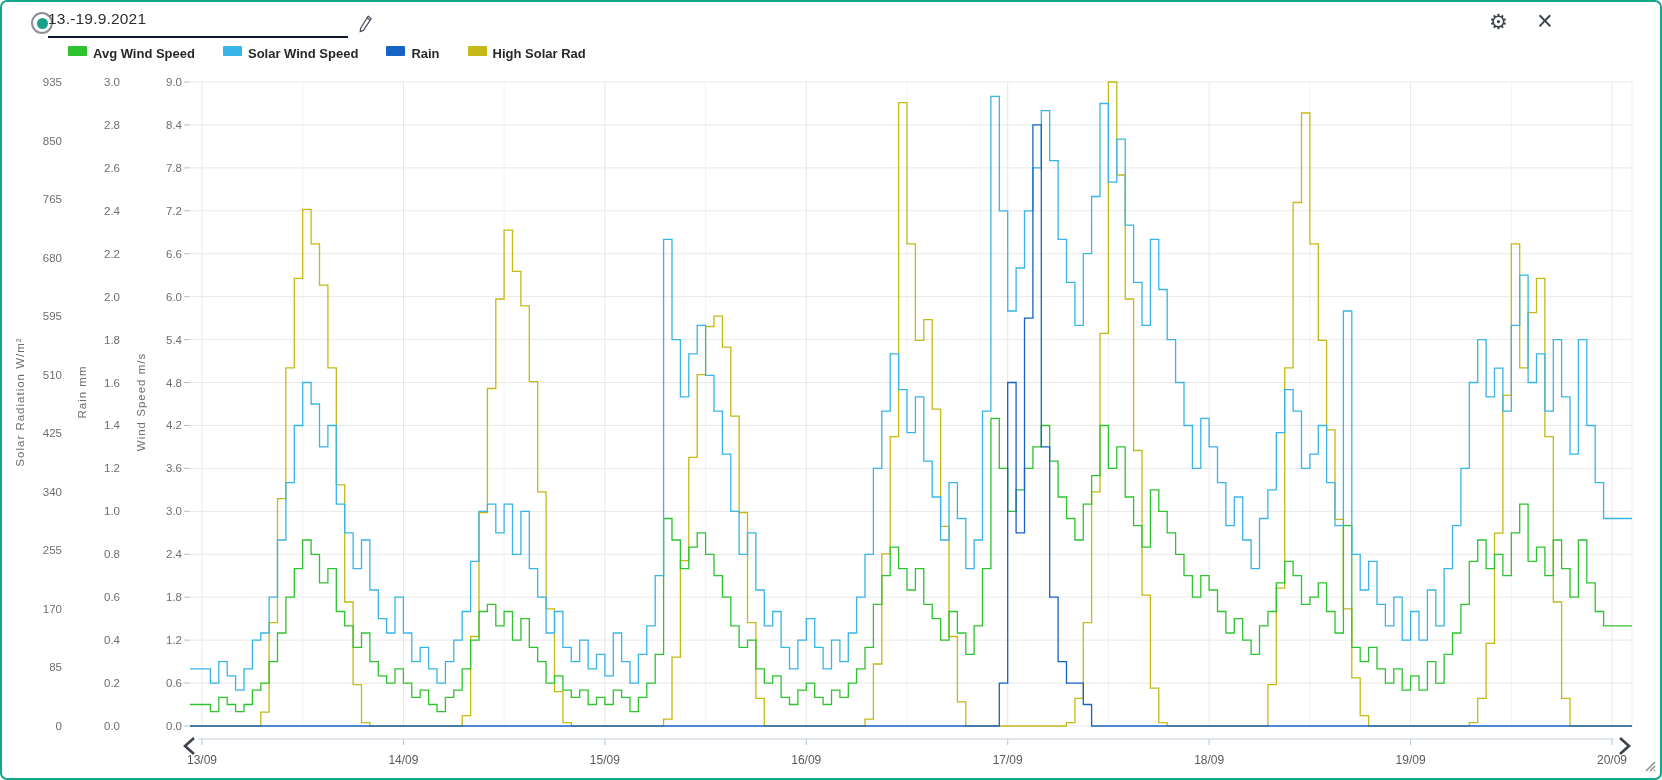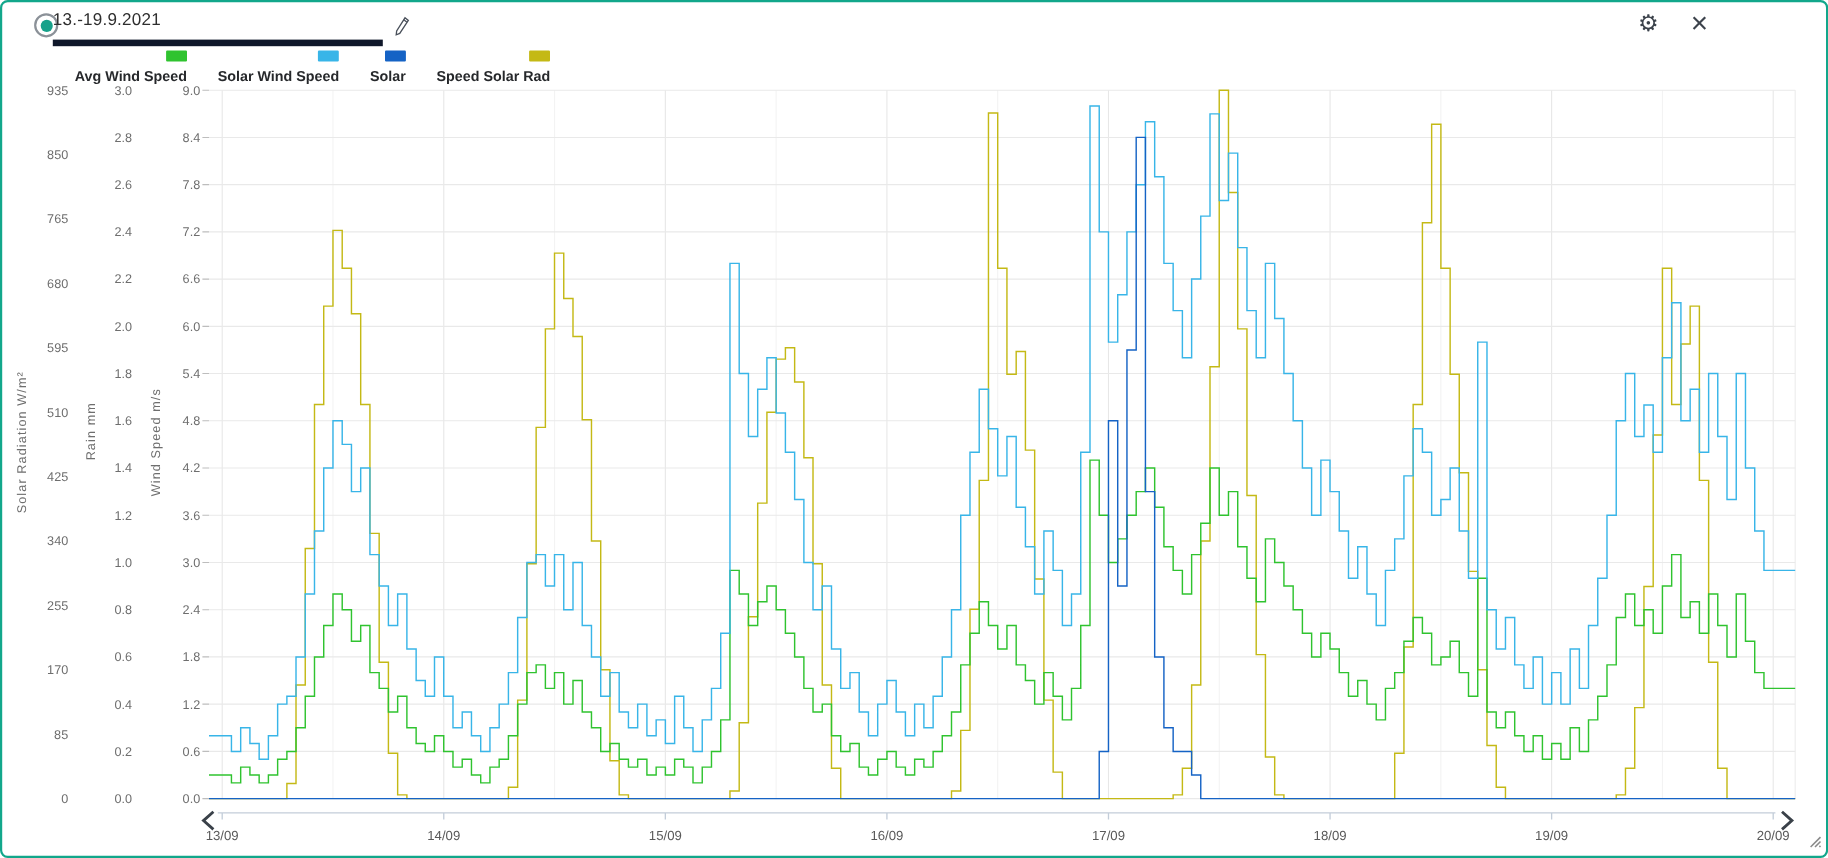--- a/index.html
+++ b/index.html
@@ -2,27 +2,27 @@
 <html><head>
 <meta charset="utf-8">
 <style>
   html,body{margin:0;padding:0;background:#fff;}
   body{font-family:"Liberation Sans", sans-serif; width:1662px; height:780px; position:relative;}
   .frame{position:absolute; inset:0; border:2px solid #12a78b; border-radius:7px; box-sizing:border-box; background:#fff; overflow:hidden;}
   #plot{position:absolute; left:0; top:0;}
   .hdr{position:absolute; z-index:5;}
   .radio-outer{left:29px; top:10px; width:22px; height:22px; border:2px solid #8b9198; border-radius:50%; box-sizing:border-box; display:flex; align-items:center; justify-content:center;}
   .radio-inner{width:11px; height:11px; border-radius:50%; background:#17a18a;}
-  .title-wrap{left:46px; top:8px; width:300px; border-bottom:6px solid #0f172a; padding-bottom:8px;}
+  .title-wrap{left:46px; top:8px; width:300px; border-bottom:2px solid #0f172a; padding-bottom:8px;}
   .title-text{font-size:15.5px; color:#2e2e2e; letter-spacing:.2px;}
   .pencil{left:355px; top:11px; color:#4a515b;}
   .gear{left:1487px; top:9px; color:#3c434c; font-size:21px; line-height:22px; cursor:pointer;}
   .close{left:1535px; top:4px; color:#3c434c; font-size:27px; line-height:30px; font-weight:400; cursor:pointer;}
   .legend{left:66px; top:44px; display:flex; gap:28px; align-items:center;}
-  .legend-item{display:flex; align-items:flex-end; gap:6px;flex-direction:column;}
+  .legend-item{display:flex; align-items:flex-start; gap:6px;}
   .legend-swatch{width:19px; height:10px; border-radius:1px; display:inline-block;}
   .legend-label{font-size:13px; font-weight:700; color:#26282b;}
   .grip{position:absolute; right:4px; bottom:2px; z-index:5;}
 </style>
 </head>
 <body>
 
 <div class="frame">
 
   <svg id="plot" width="1662" height="780" viewBox="0 0 1662 780">
@@ -180,25 +180,25 @@
     <div class="legend-item">
       <span class="legend-swatch" style="background: rgb(47, 195, 47);"></span>
       <span class="legend-label">Avg Wind Speed</span>
     </div>
     <div class="legend-item">
       <span class="legend-swatch" style="background: rgb(56, 181, 232);"></span>
       <span class="legend-label">Solar Wind Speed</span>
     </div>
     <div class="legend-item">
       <span class="legend-swatch" style="background: rgb(21, 99, 197);"></span>
-      <span class="legend-label">Solar</span>
+      <span class="legend-label">Rain</span>
     </div>
     <div class="legend-item">
       <span class="legend-swatch" style="background: rgb(196, 185, 21);"></span>
-      <span class="legend-label">Speed Solar Rad</span>
+      <span class="legend-label">High Solar Rad</span>
     </div>
   </div>
 
   <div class="grip">
     <svg width="14" height="14" viewBox="0 0 14 14">
       <line x1="4" y1="13" x2="13" y2="4" stroke="#8a8a8a" stroke-width="1.4"></line>
       <line x1="8" y1="13" x2="13" y2="8" stroke="#8a8a8a" stroke-width="1.4"></line>
       <line x1="12" y1="13" x2="13" y2="12" stroke="#8a8a8a" stroke-width="1.4"></line>
     </svg>
   </div>

